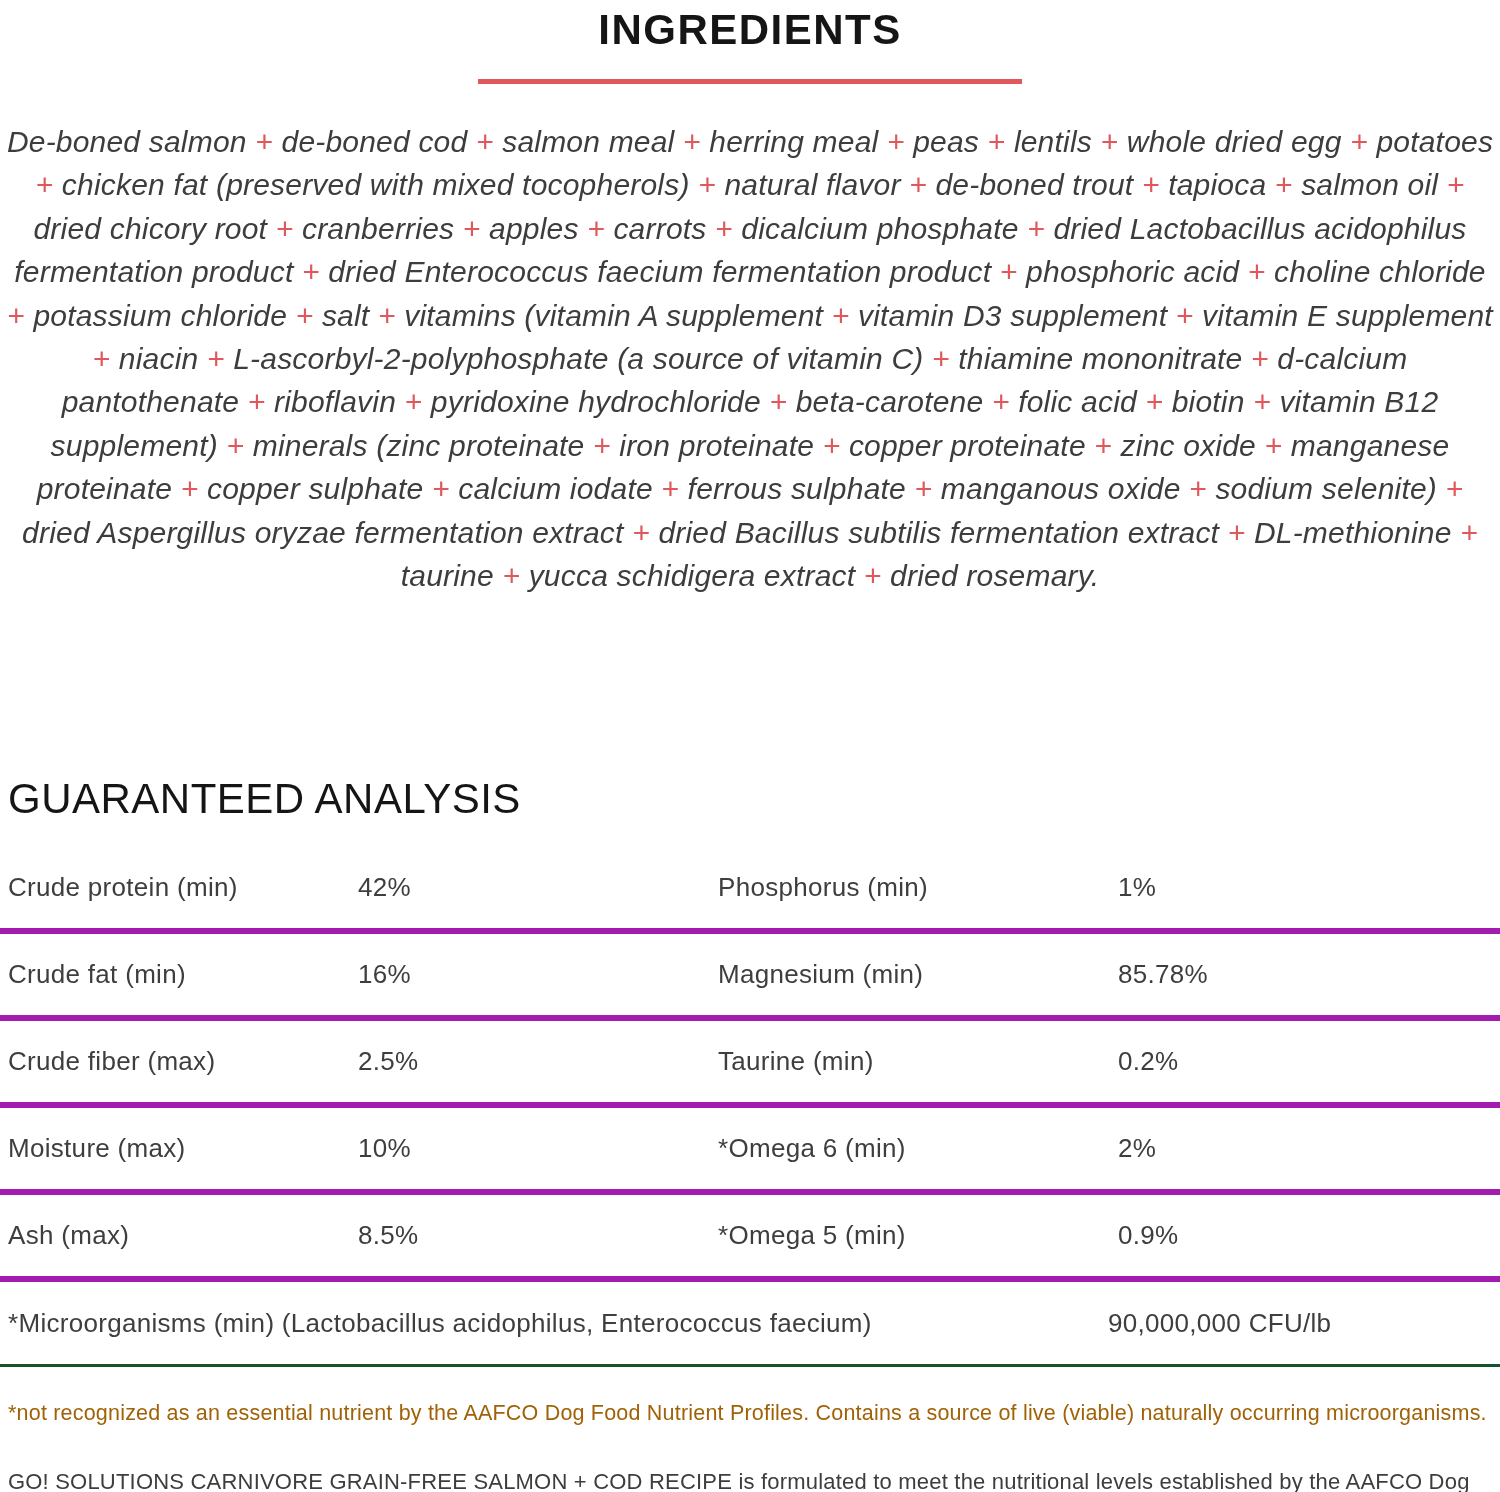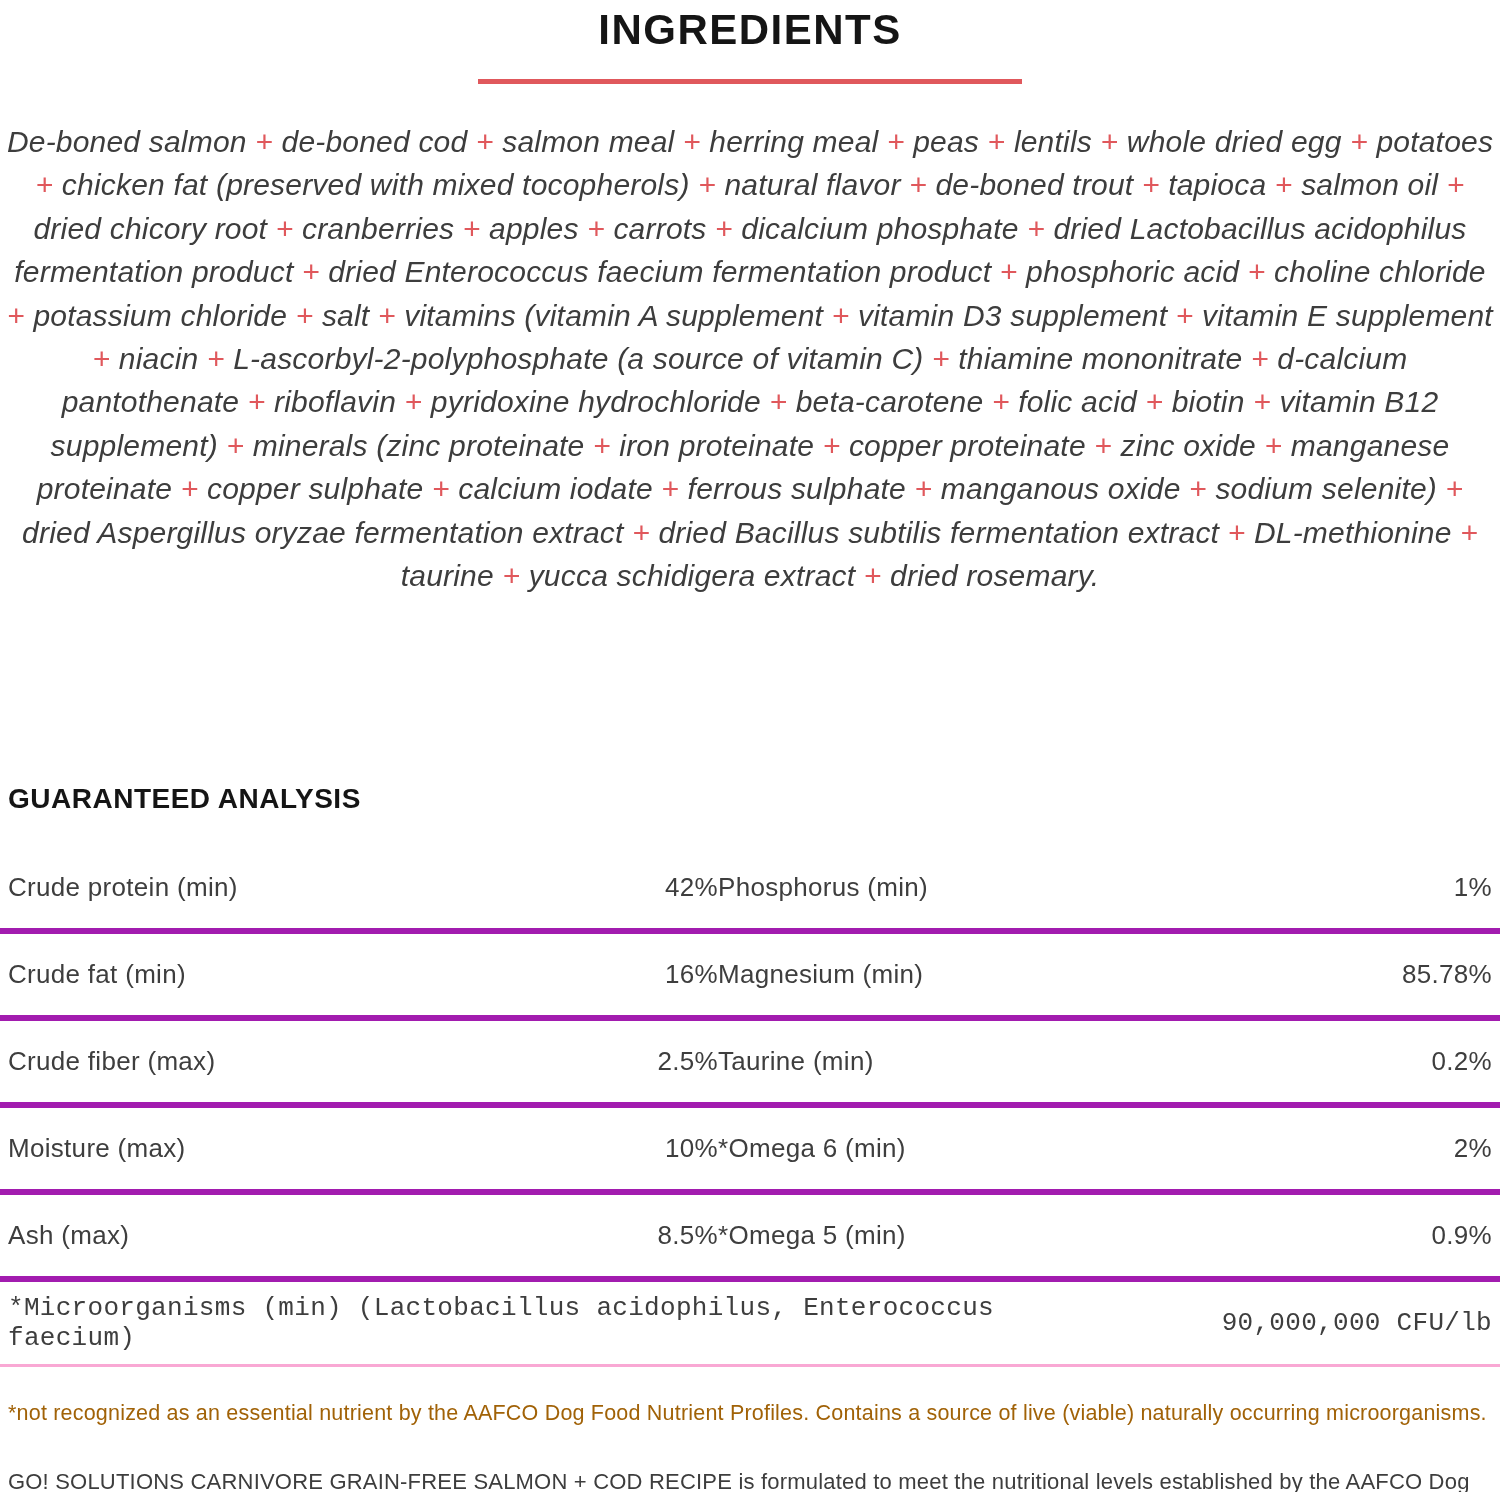--- a/index.html
+++ b/index.html
@@ -22,33 +22,33 @@
   p.ingredients{
     margin:36px auto 0;width:1494px;text-align:center;
     font-size:30px;line-height:43.4px;color:#3d3d3d;letter-spacing:0.2px;
     font-weight:400;
     font-style:italic;
   }
   p.ingredients .plus{color:#e0585c;font-weight:400;}
 
   h2.ga-title{
     margin:180px 16px 0 8px;
-    font-size:28px;line-height:44px;font-weight:700;
+    font-size:42px;line-height:44px;font-weight:400;
     color:#151515;letter-spacing:0.5px;
   }
 
   .ga-table{margin-top:26px;width:1500px;}
   .ga-row{
     display:grid;grid-template-columns:350px 360px 400px 1fr;
     align-items:center;height:81px;padding:0 8px;box-sizing:content-box;
     border-bottom:6px solid #a21caf;
     font-size:26px;letter-spacing:0.3px;color:#3e3e3e;font-weight:400;
   }
-  .ga-row .value{text-align:right;}
-  .ga-row.micro{grid-template-columns:1100px 1fr;height:82px;border-bottom:3px solid #f9a8d4;font-family:Liberation Mono, monospace;}
+  .ga-row .value{text-align:left;}
+  .ga-row.micro{grid-template-columns:1100px 1fr;height:82px;border-bottom:3px solid #14532d;}
 
   p.footnote{
     margin:32px 8px 0;font-size:21.5px;line-height:29px;color:#a16207;
     letter-spacing:0.2px;font-weight:400;
   }
   p.aafco{
     margin:38px 8px 0;font-size:22px;line-height:31px;color:#3d3d3d;
     letter-spacing:0.2px;font-weight:400;
   }
 </style>

